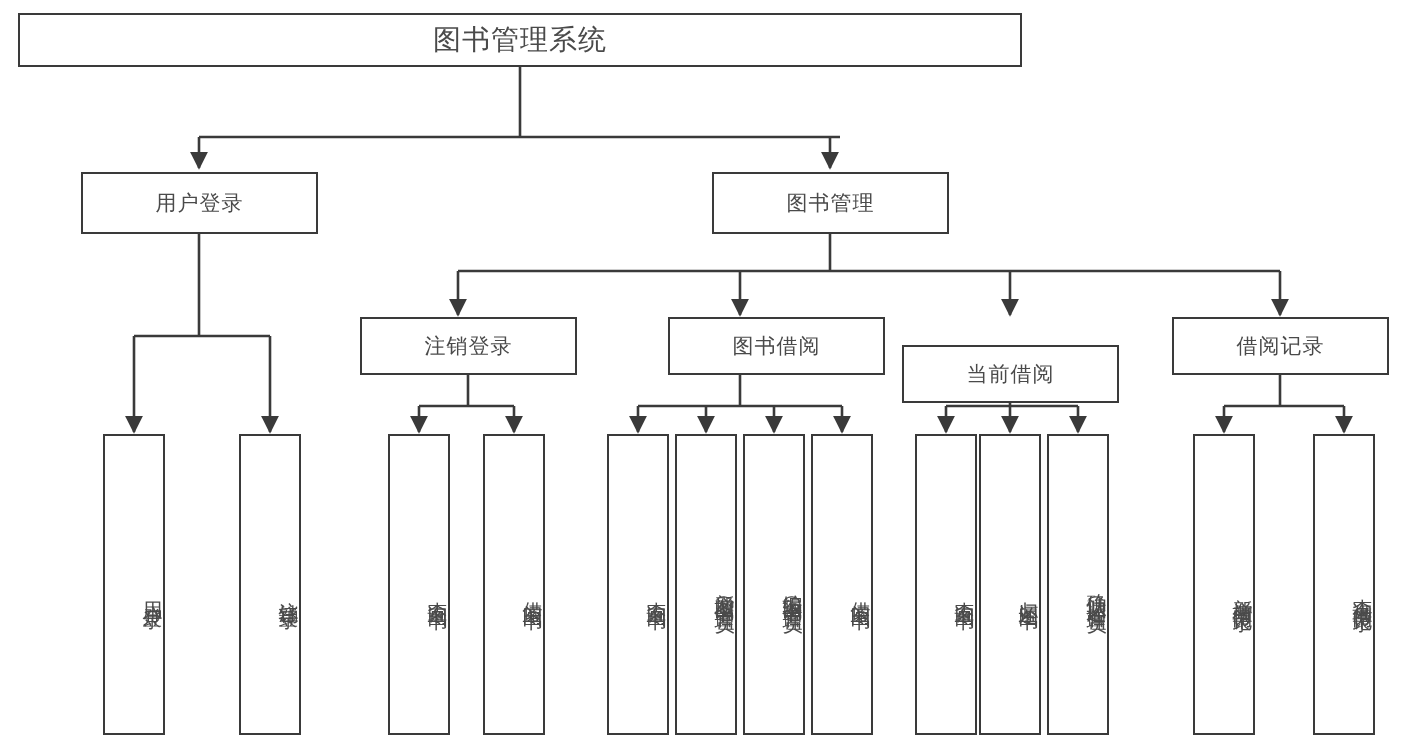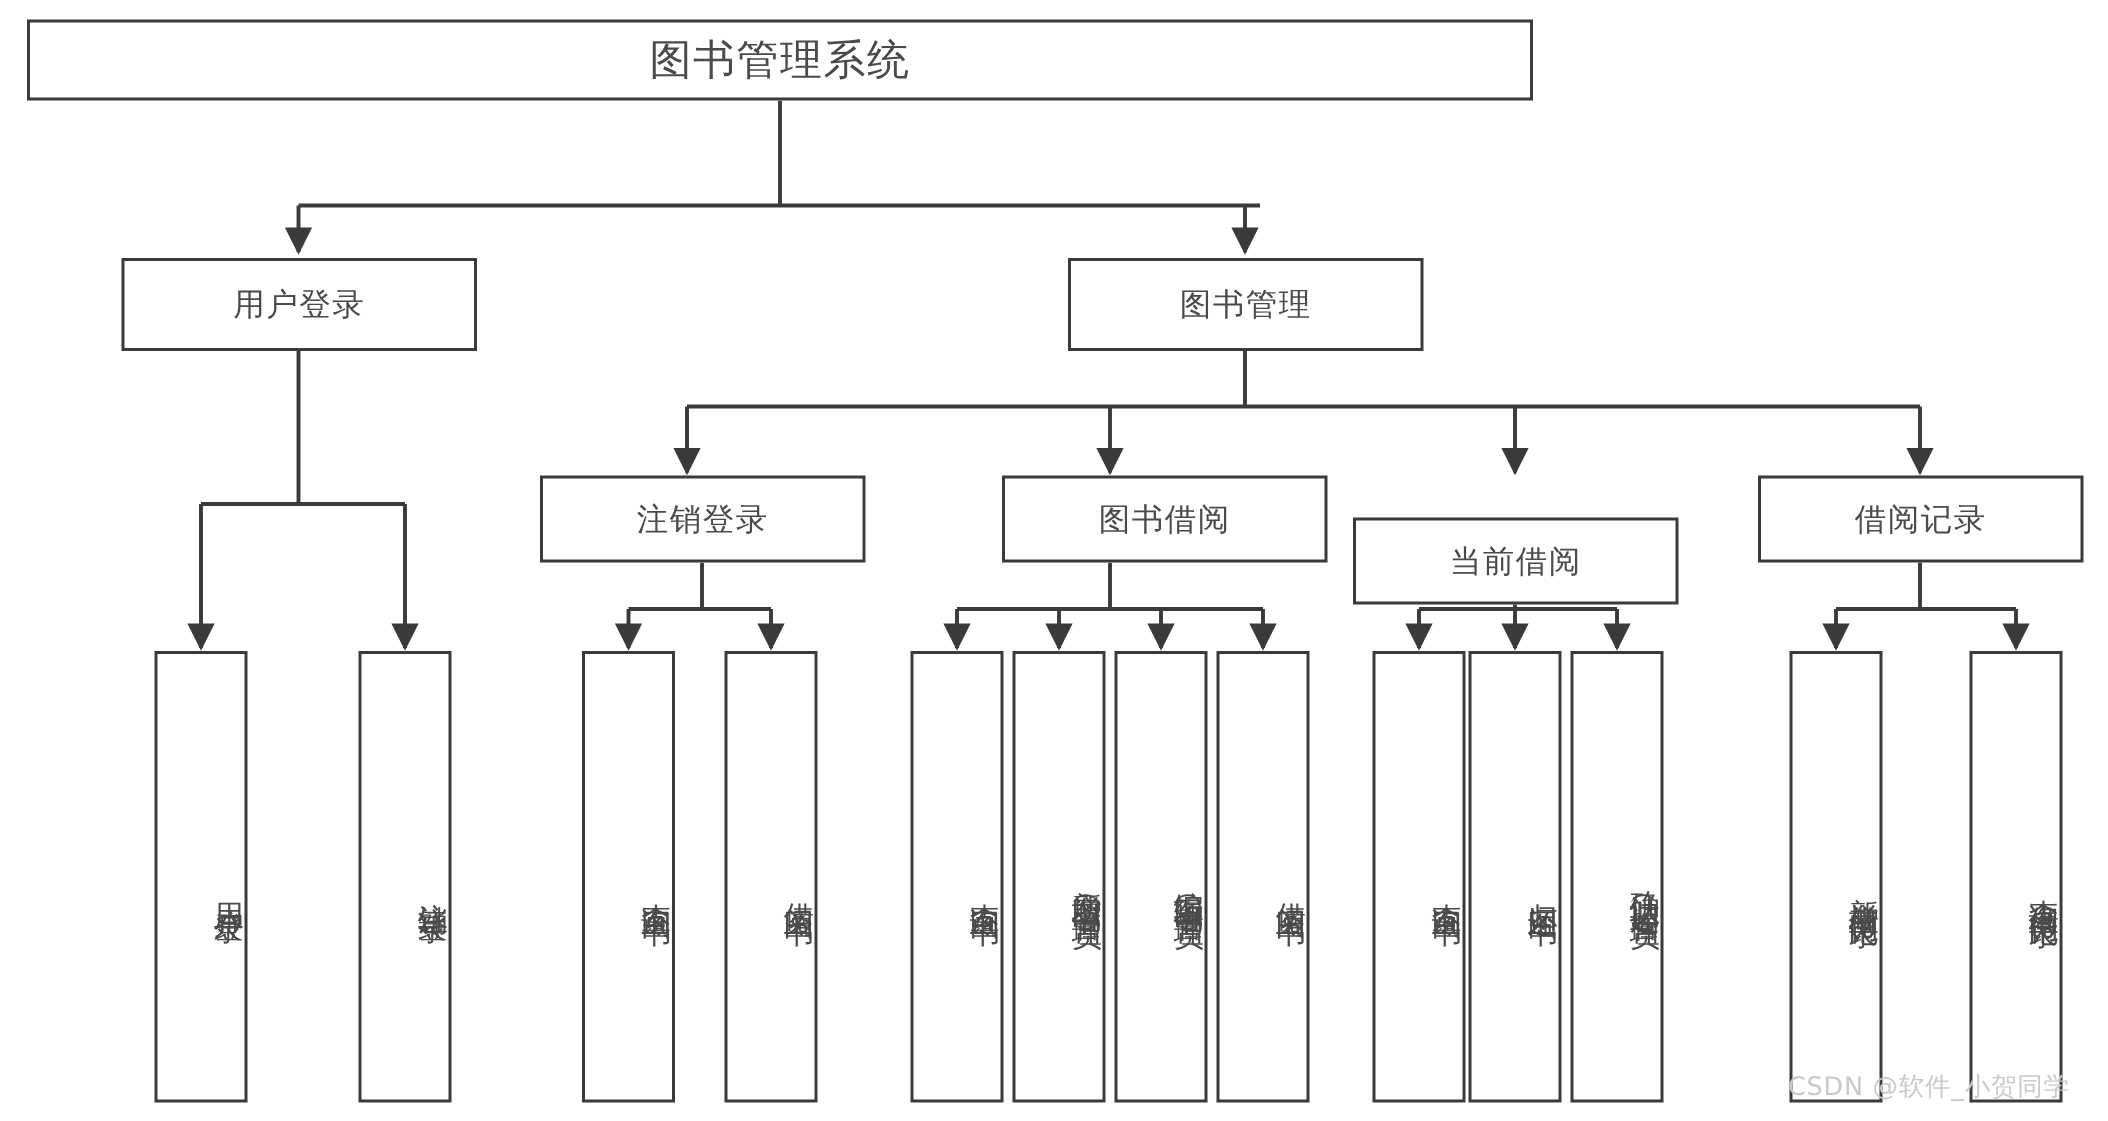--- a/index.html
+++ b/index.html
@@ -187,15 +187,14 @@
     <span class="node-label">确认归还（管理员）</span>
   </div>
 
   <div class="node leaf" style="left:1193px; top:434px; width:62px; height:301px;">
     <span class="node-label">新增借阅记录</span>
   </div>
   <div class="node leaf" style="left:1313px; top:434px; width:62px; height:301px;">
     <span class="node-label">查询借阅记录</span>
   </div>
 
-  <div class="watermark">CSDN @软件_小贺同学</div>
 
 </div>
 
 </body></html>

